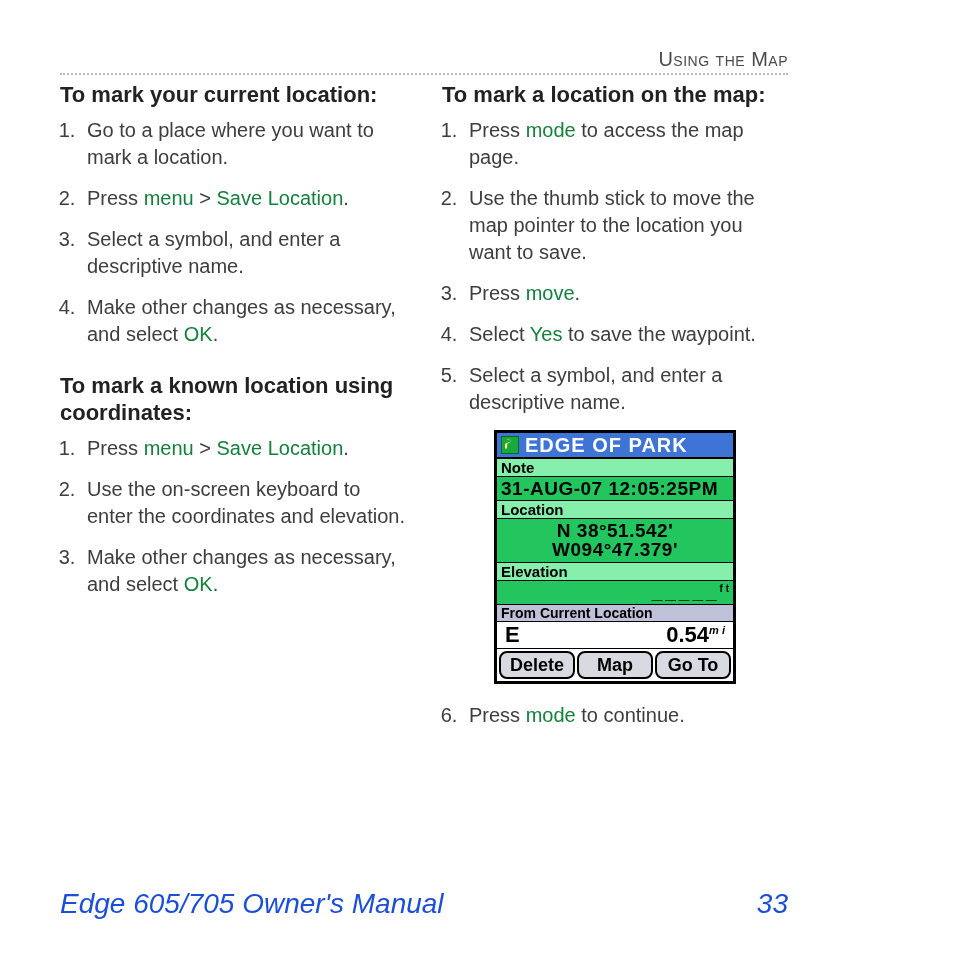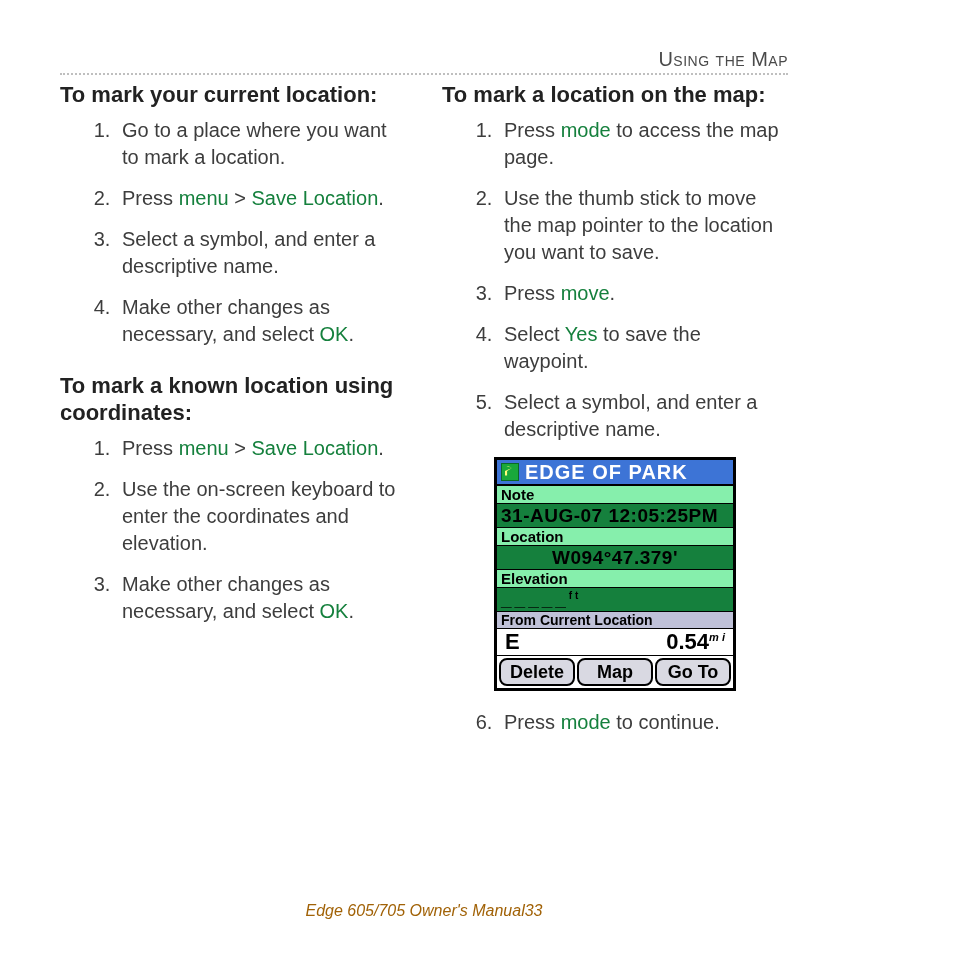--- a/index.html
+++ b/index.html
@@ -14,51 +14,51 @@
     letter-spacing:.5px;color:#4a4a4a;margin-bottom:2px;
   }
   .dots{border-bottom:2px dotted #bfbfbf;margin-bottom:6px;}
   .cols{display:flex;gap:36px;}
   .col{flex:1;min-width:0;}
   h3{
     font-size:22px;font-weight:bold;color:#222;
     margin:0 0 8px 0;line-height:1.25;
   }
   h3.mt{margin-top:24px;}
-  ol{margin:0 0 0 56px;padding:0;}
+  ol{margin:0 0 0 21px;padding:0;}
   li{
     font-size:20px;line-height:1.35;color:#3d3d3d;
     margin-bottom:14px;padding-left:6px;
   }
   li::marker{font-size:20px;color:#3d3d3d;}
   .kw{color:#15803d;font-weight:normal;}
   .foot{
     position:absolute;left:60px;right:60px;bottom:34px;
-    display:flex;justify-content:center;
-    font-style:italic;color:#a16207;font-size:16px;
+    display:flex;justify-content:space-between;
+    font-style:italic;color:#1d4ed8;font-size:28px;
   }
 
   
   .device{
     width:236px;margin:6px auto 18px auto;border:3px solid #000;
     background:#fff;font-family:"Arial Narrow",Arial,sans-serif;
     font-weight:bold;color:#000;font-size:17px;line-height:1;
   }
   .dv-title{background:#3d74d6;color:#fff;display:flex;align-items:center;
     padding:2px 4px;border-bottom:2px solid #000;font-size:20px;
     font-family:Impact,"Arial Black",sans-serif;letter-spacing:1px;}
   .dv-flag{width:16px;height:16px;background:#19a83b;margin-right:6px;
     border:1px solid #0a6a25;position:relative;}
   .dv-flag::after{content:"";position:absolute;left:3px;top:2px;width:7px;height:10px;
     background:#fffd7a;clip-path:polygon(0 0,100% 25%,0 55%,0 100%,30% 100%,30% 55%,100% 25%,30% 0);}
   .dv-lbl{background:#86efac;padding:1px 4px;border-bottom:1px solid #000;font-size:15px;}
-  .dv-row{background:#15803d;padding:2px 4px;border-bottom:1px solid #000;
+  .dv-row{background:#22c55e;padding:2px 4px;border-bottom:1px solid #000;
     font-family:Impact,"Arial Black",sans-serif;font-size:19px;letter-spacing:.5px;}
   .dv-loc{text-align:center;line-height:1.05;}
-  .dv-elev{text-align:left;letter-spacing:3px;}
+  .dv-elev{text-align:right;letter-spacing:3px;}
   .dv-elev sup{font-size:10px;letter-spacing:0;}
   .dv-fcl{background:#bfc1d8;padding:1px 4px;border-bottom:1px solid #000;font-size:14px;}
   .dv-dist{display:flex;justify-content:space-between;padding:2px 8px;border-bottom:1px solid #000;
     font-family:Impact,"Arial Black",sans-serif;font-size:22px;}
   .dv-dist .unit{font-size:11px;line-height:1;display:inline-block;vertical-align:super;font-style:italic;}
   .dv-btns{display:flex;gap:2px;padding:2px;background:#fff;}
   .dv-btn{flex:1;text-align:center;border:2px solid #000;border-radius:8px;
     background:#d9d9e2;padding:3px 0;font-family:Impact,"Arial Black",sans-serif;font-size:18px;}
 </style>
 </head>
@@ -113,20 +113,21 @@
 
       <div class="device">
         <div class="dv-title">
           <span class="dv-flag"></span>
           <span>EDGE OF PARK</span>
         </div>
         <div class="dv-lbl">Note</div>
         <div class="dv-row">31-AUG-07 12:05:25PM</div>
         <div class="dv-lbl">Location</div>
         <div class="dv-row dv-loc">
+          <div>N  38°51.542'</div>
           <div>W094°47.379'</div>
         </div>
         <div class="dv-lbl">Elevation</div>
         <div class="dv-row dv-elev">
           <span>_____</span><sup>f t</sup>
         </div>
         <div class="dv-fcl">From Current Location</div>
         <div class="dv-dist">
           <span>E</span>
           <span><span>0.54</span><span class="unit">m i</span></span>

